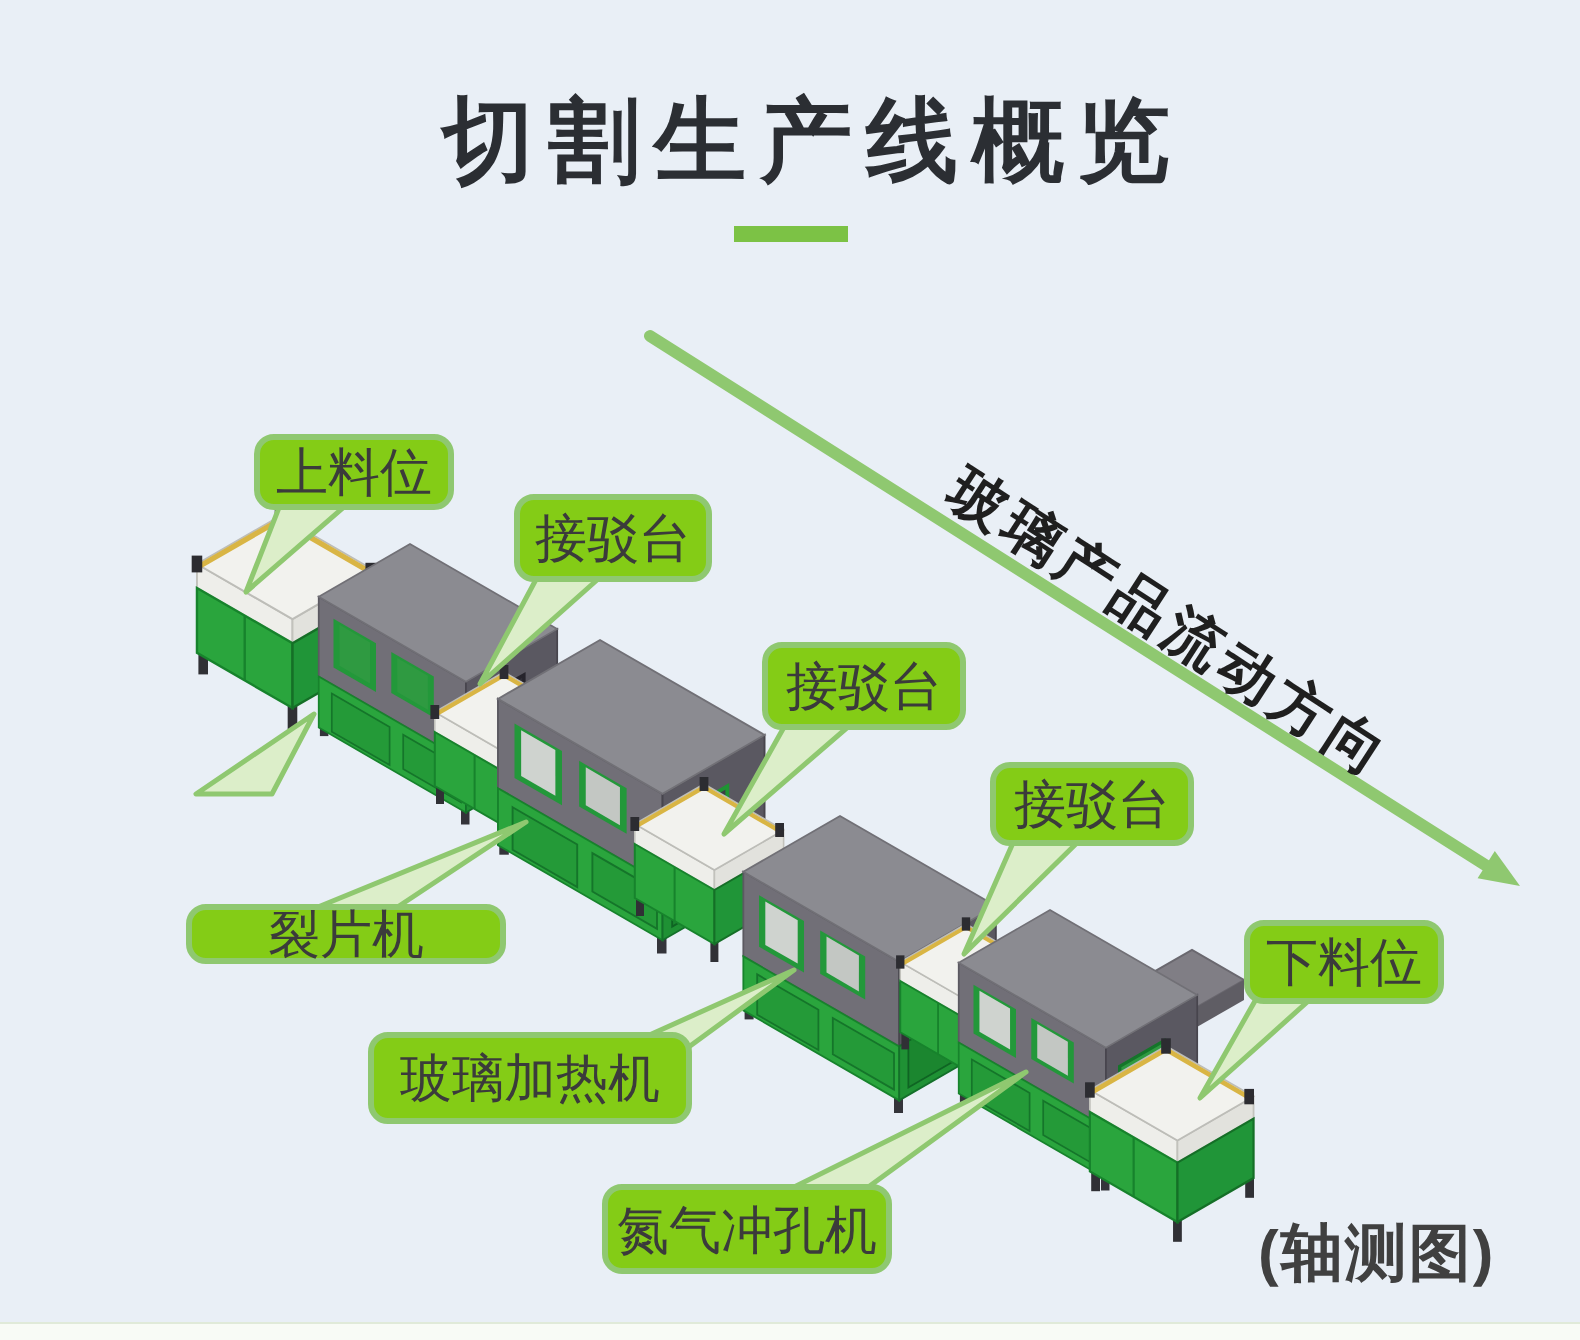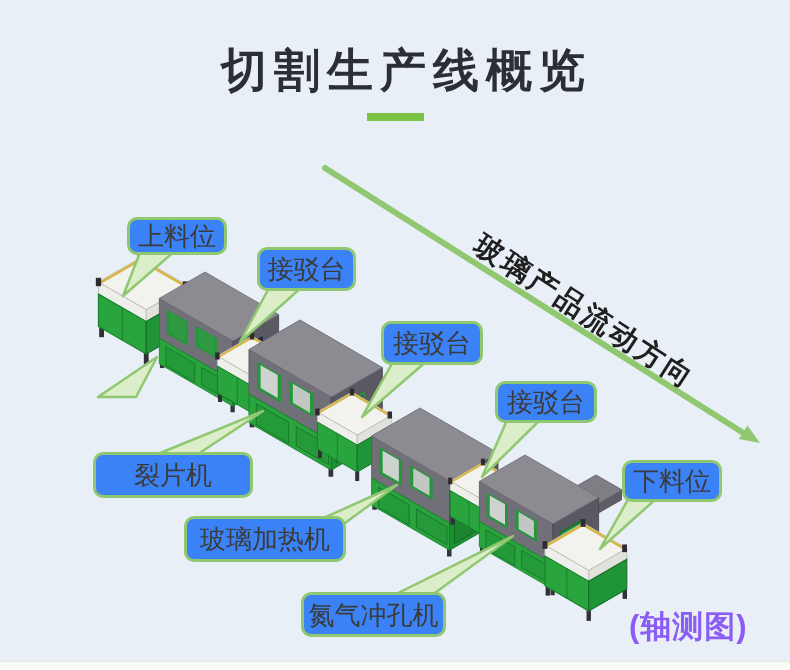--- a/index.html
+++ b/index.html
@@ -13,27 +13,27 @@
     position:absolute;top:40px;left:0;width:100%;
     text-align:center;font-size:46px;font-weight:700;color:#2b2e33;
     letter-spacing:7px;padding-left:23px;box-sizing:border-box;z-index:3;
   }
   .title-underline{
     position:absolute;left:367px;top:113px;width:57px;height:8px;
     background:#7cc245;z-index:3;
   }
   .callout{
     position:absolute;display:flex;align-items:center;justify-content:center;
-    background:#3b82f6;border:3px solid #8fc870;border-radius:10px;
+    background:#84cc16;border:3px solid #8fc870;border-radius:10px;
     color:#3b3b3b;font-size:26px;font-weight:500;line-height:1;
     box-sizing:border-box;z-index:4;white-space:nowrap;
   }
   .caption{
     position:absolute;left:629px;top:606px;font-size:31px;font-weight:600;
-    color:#8b5cf6;letter-spacing:1px;z-index:3;
+    color:#404040;letter-spacing:1px;z-index:3;
   }
   .bottom-strip{
     position:absolute;left:0;bottom:0;width:100%;height:8px;
     background:#f8fbf6;border-top:1px solid #e0ead9;z-index:5;
   }
 </style>
 </head>
 <body>
 
 <div id="stage">
@@ -131,19 +131,19 @@
   </svg>
 
   <div class="title">切割生产线概览</div>
   <div class="title-underline"></div>
 
   <div class="callout" style="left:127px;top:217px;width:100px;height:38px;">上料位</div>
   <div class="callout" style="left:257px;top:247px;width:99px;height:44px;">接驳台</div>
   <div class="callout" style="left:381px;top:321px;width:102px;height:44px;">接驳台</div>
   <div class="callout" style="left:495px;top:381px;width:102px;height:42px;">接驳台</div>
   <div class="callout" style="left:622px;top:460px;width:100px;height:42px;">下料位</div>
-  <div class="callout" style="left:93px;top:452px;width:160px;height:46px;">裂片机</div>
+  <div class="callout" style="left:93px;top:452px;width:160px;height:30px;">裂片机</div>
   <div class="callout" style="left:184px;top:516px;width:162px;height:46px;">玻璃加热机</div>
   <div class="callout" style="left:301px;top:592px;width:145px;height:45px;">氮气冲孔机</div>
 
   <div class="caption">(轴测图)</div>
   <div class="bottom-strip"></div>
 </div>
 
 </body></html>

